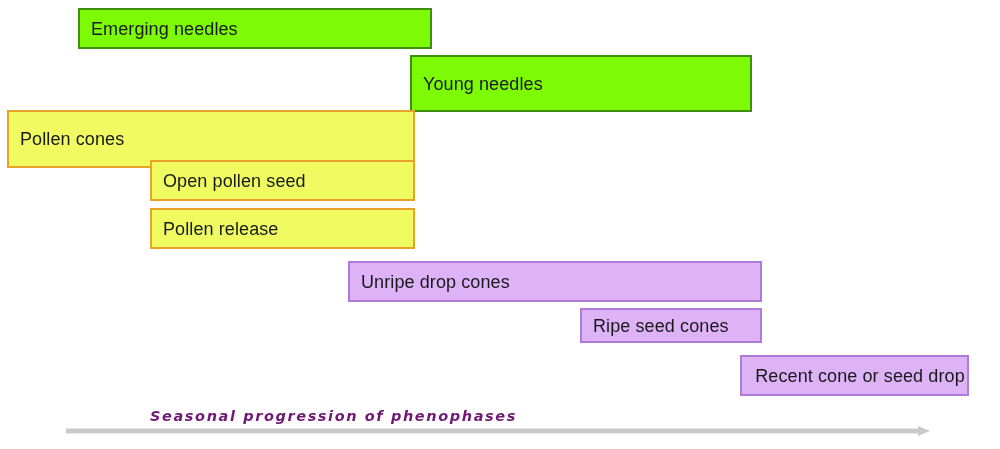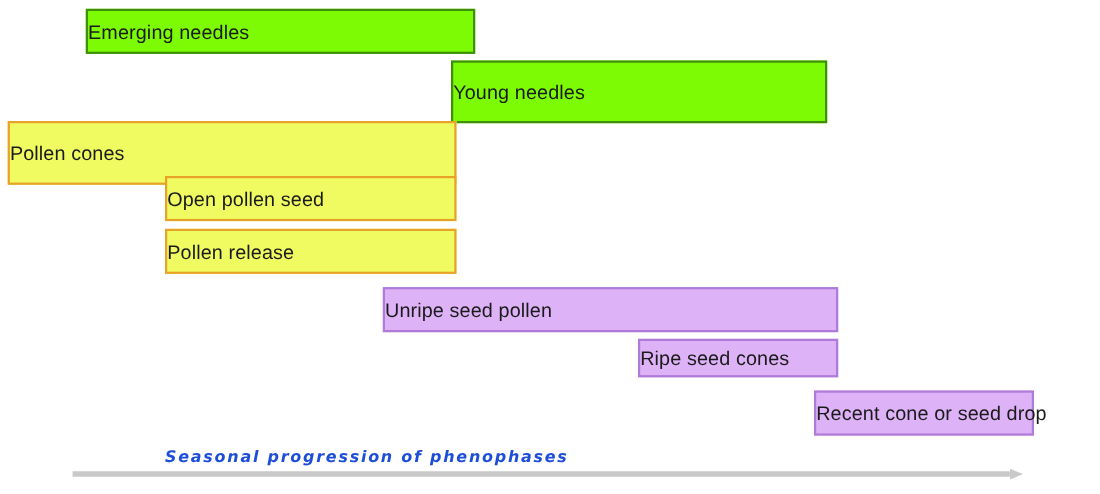--- a/index.html
+++ b/index.html
@@ -25,21 +25,21 @@
     border-width: 2px;
     border-style: solid;
   }
   .bar .bar-label {
     font-size: 18px;
     line-height: 1;
     color: #1a1a1a;
     white-space: nowrap;
     letter-spacing: 0.1px;
   }
-  .bar.left .bar-label { padding-left: 0; }
+  .bar.left .bar-label { padding-left: 11px; }
 
   .bar.green {
     background: #7CFB05;
     border-color: #3f8f0d;
   }
   .bar.yellow {
     background: #EFFB60;
     border-color: #E8A22A;
   }
   .bar.purple {
@@ -57,21 +57,21 @@
     pointer-events: none;
   }
   #axis-caption {
     position: absolute;
     left: 150px;
     top: 408px;
     font-family: "DejaVu Sans", sans-serif;
     font-size: 14.5px;
     font-weight: bold;
     font-style: italic;
-    color: #1d4ed8;
+    color: #701a75;
     letter-spacing: 1.6px;
     white-space: nowrap;
   }
 </style>
 </head>
 <body>
 
 <div id="canvas">
 
   <div id="bars-layer">
@@ -84,26 +84,26 @@
       <div class="bar left yellow" style="left: 7px; top: 110px; width: 408px; height: 58px;">
         <span class="bar-label">Pollen cones</span>
       </div>
       <div class="bar left yellow" style="left: 150px; top: 160px; width: 265px; height: 41px;">
         <span class="bar-label">Open pollen seed</span>
       </div>
       <div class="bar left yellow" style="left: 150px; top: 208px; width: 265px; height: 41px;">
         <span class="bar-label">Pollen release</span>
       </div>
       <div class="bar left purple" style="left: 348px; top: 261px; width: 414px; height: 41px;">
-        <span class="bar-label">Unripe seed pollen</span>
+        <span class="bar-label">Unripe drop cones</span>
       </div>
       <div class="bar left purple" style="left: 580px; top: 308px; width: 182px; height: 35px;">
         <span class="bar-label">Ripe seed cones</span>
       </div>
-      <div class="bar left purple" style="left: 740px; top: 355px; width: 200px; height: 41px;">
+      <div class="bar left purple" style="left: 740px; top: 355px; width: 229px; height: 41px; justify-content: center;">
         <span class="bar-label">Recent cone or seed drop</span>
       </div>
     </div>
 
   <svg id="axis" viewBox="0 0 1000 449" xmlns="http://www.w3.org/2000/svg">
     <defs>
       <marker id="arrowhead" markerWidth="12" markerHeight="10" refX="0" refY="5" orient="auto" markerUnits="userSpaceOnUse">
         <polygon points="0,0 12,5 0,10" fill="#C9C9C9"></polygon>
       </marker>
     </defs>

